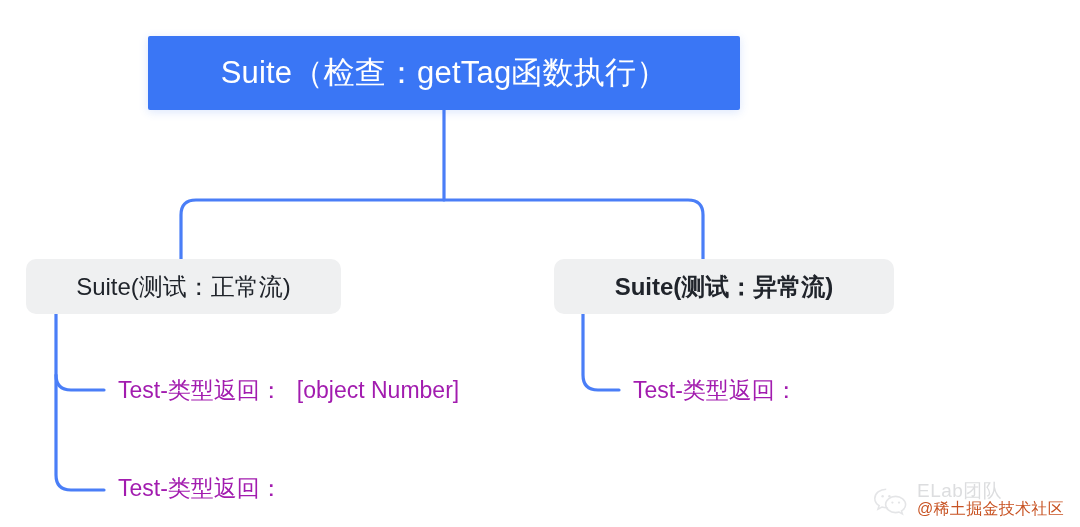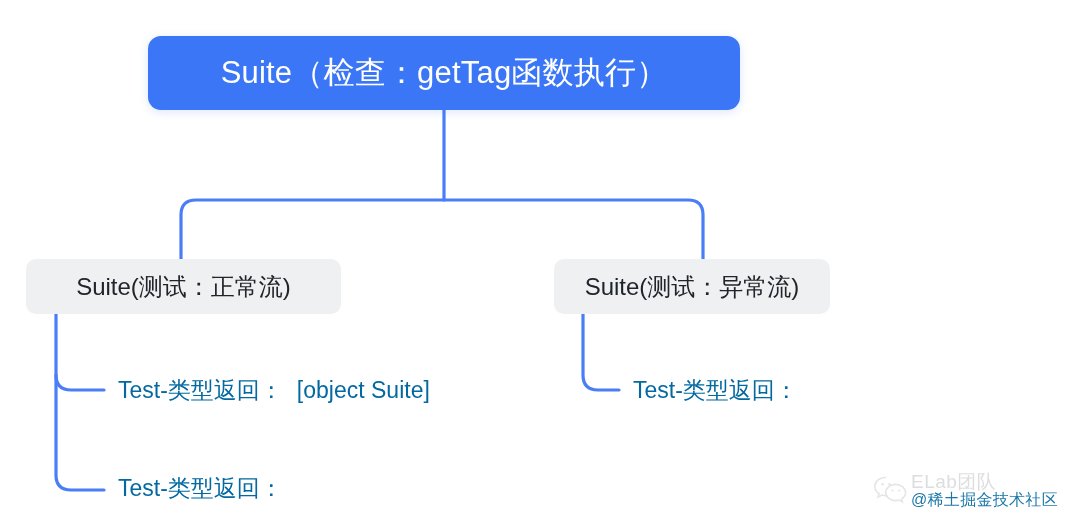--- a/index.html
+++ b/index.html
@@ -36,21 +36,21 @@
     white-space: nowrap;
   }
 
   
   .node-root {
     left: 148px;
     top: 36px;
     width: 592px;
     height: 74px;
     background: #3a76f5;
-    border-radius: 13px;
+    border-radius: 2px;
     color: #ffffff;
     font-size: 31px;
     letter-spacing: 0.2px;
     box-shadow: 0 2px 10px rgba(58, 118, 245, 0.18);
   }
 
   
   .node-branch {
     background: #eff0f1;
     border-radius: 10px;
@@ -59,28 +59,29 @@
   }
   .node-branch-left {
     left: 26px;
     top: 259px;
     width: 315px;
     height: 55px;
   }
   .node-branch-right {
     left: 554px;
     top: 259px;
-    width: 276px;
+    width: 340px;
     height: 55px;
+    font-weight: bold;
   }
 
   
   .node-leaf {
     background: transparent;
-    color: #0369a1;
+    color: #a21caf;
     font-size: 23px;
     justify-content: flex-start;
     padding: 0;
     text-align: center;
   }
   .leaf-a { left: 118px; top: 374px; height: 32px; }
   .leaf-b { left: 118px; top: 472px; height: 32px; }
   .leaf-c { left: 633px; top: 374px; height: 32px; }
 
   .leaf-sep {
@@ -89,43 +90,43 @@
   }
 
   
   .watermark {
     position: absolute;
     left: 872px;
     top: 462px;
     width: 200px;
     height: 56px;
     display: flex;
-    align-items: center;
-    gap: 1px;
+    align-items: flex-end;
+    gap: 7px;
     opacity: 0.9;
     user-select: none;
   }
   .watermark-icon {
     flex: 0 0 auto;
     width: 38px;
     height: 32px;
   }
   .watermark-text {
     display: flex;
     flex-direction: column;
     line-height: 1.05;
   }
   .watermark-line1 {
     font-size: 19px;
     color: #d9dadc;
     letter-spacing: 0.5px;
   }
   .watermark-line2 {
     font-size: 16px;
-    color: #0369a1;
+    color: #c2410c;
     letter-spacing: 0.3px;
   }
 </style>
 </head>
 <body>
 
 <div id="canvas">
 
   <svg id="edges" viewBox="0 0 1080 527" width="1080" height="527" xmlns="http://www.w3.org/2000/svg">
     <g fill="none" stroke="#4a7ef7" stroke-width="3.2" stroke-linecap="round">
@@ -149,21 +150,21 @@
     <span>Suite(测试：正常流)</span>
   </div>
 
   <div class="node node-branch node-branch-right">
     <span>Suite(测试：异常流)</span>
   </div>
 
   <div class="node node-leaf leaf-a">
     <span>Test-类型返回：</span>
     <span class="leaf-sep"></span>
-    <span>[object Suite]</span>
+    <span>[object Number]</span>
   </div>
 
   <div class="node node-leaf leaf-b">
     <span>Test-类型返回：</span>
     <span class="leaf-sep"></span>
   </div>
 
   <div class="node node-leaf leaf-c">
     <span>Test-类型返回：</span>
     <span class="leaf-sep"></span>

